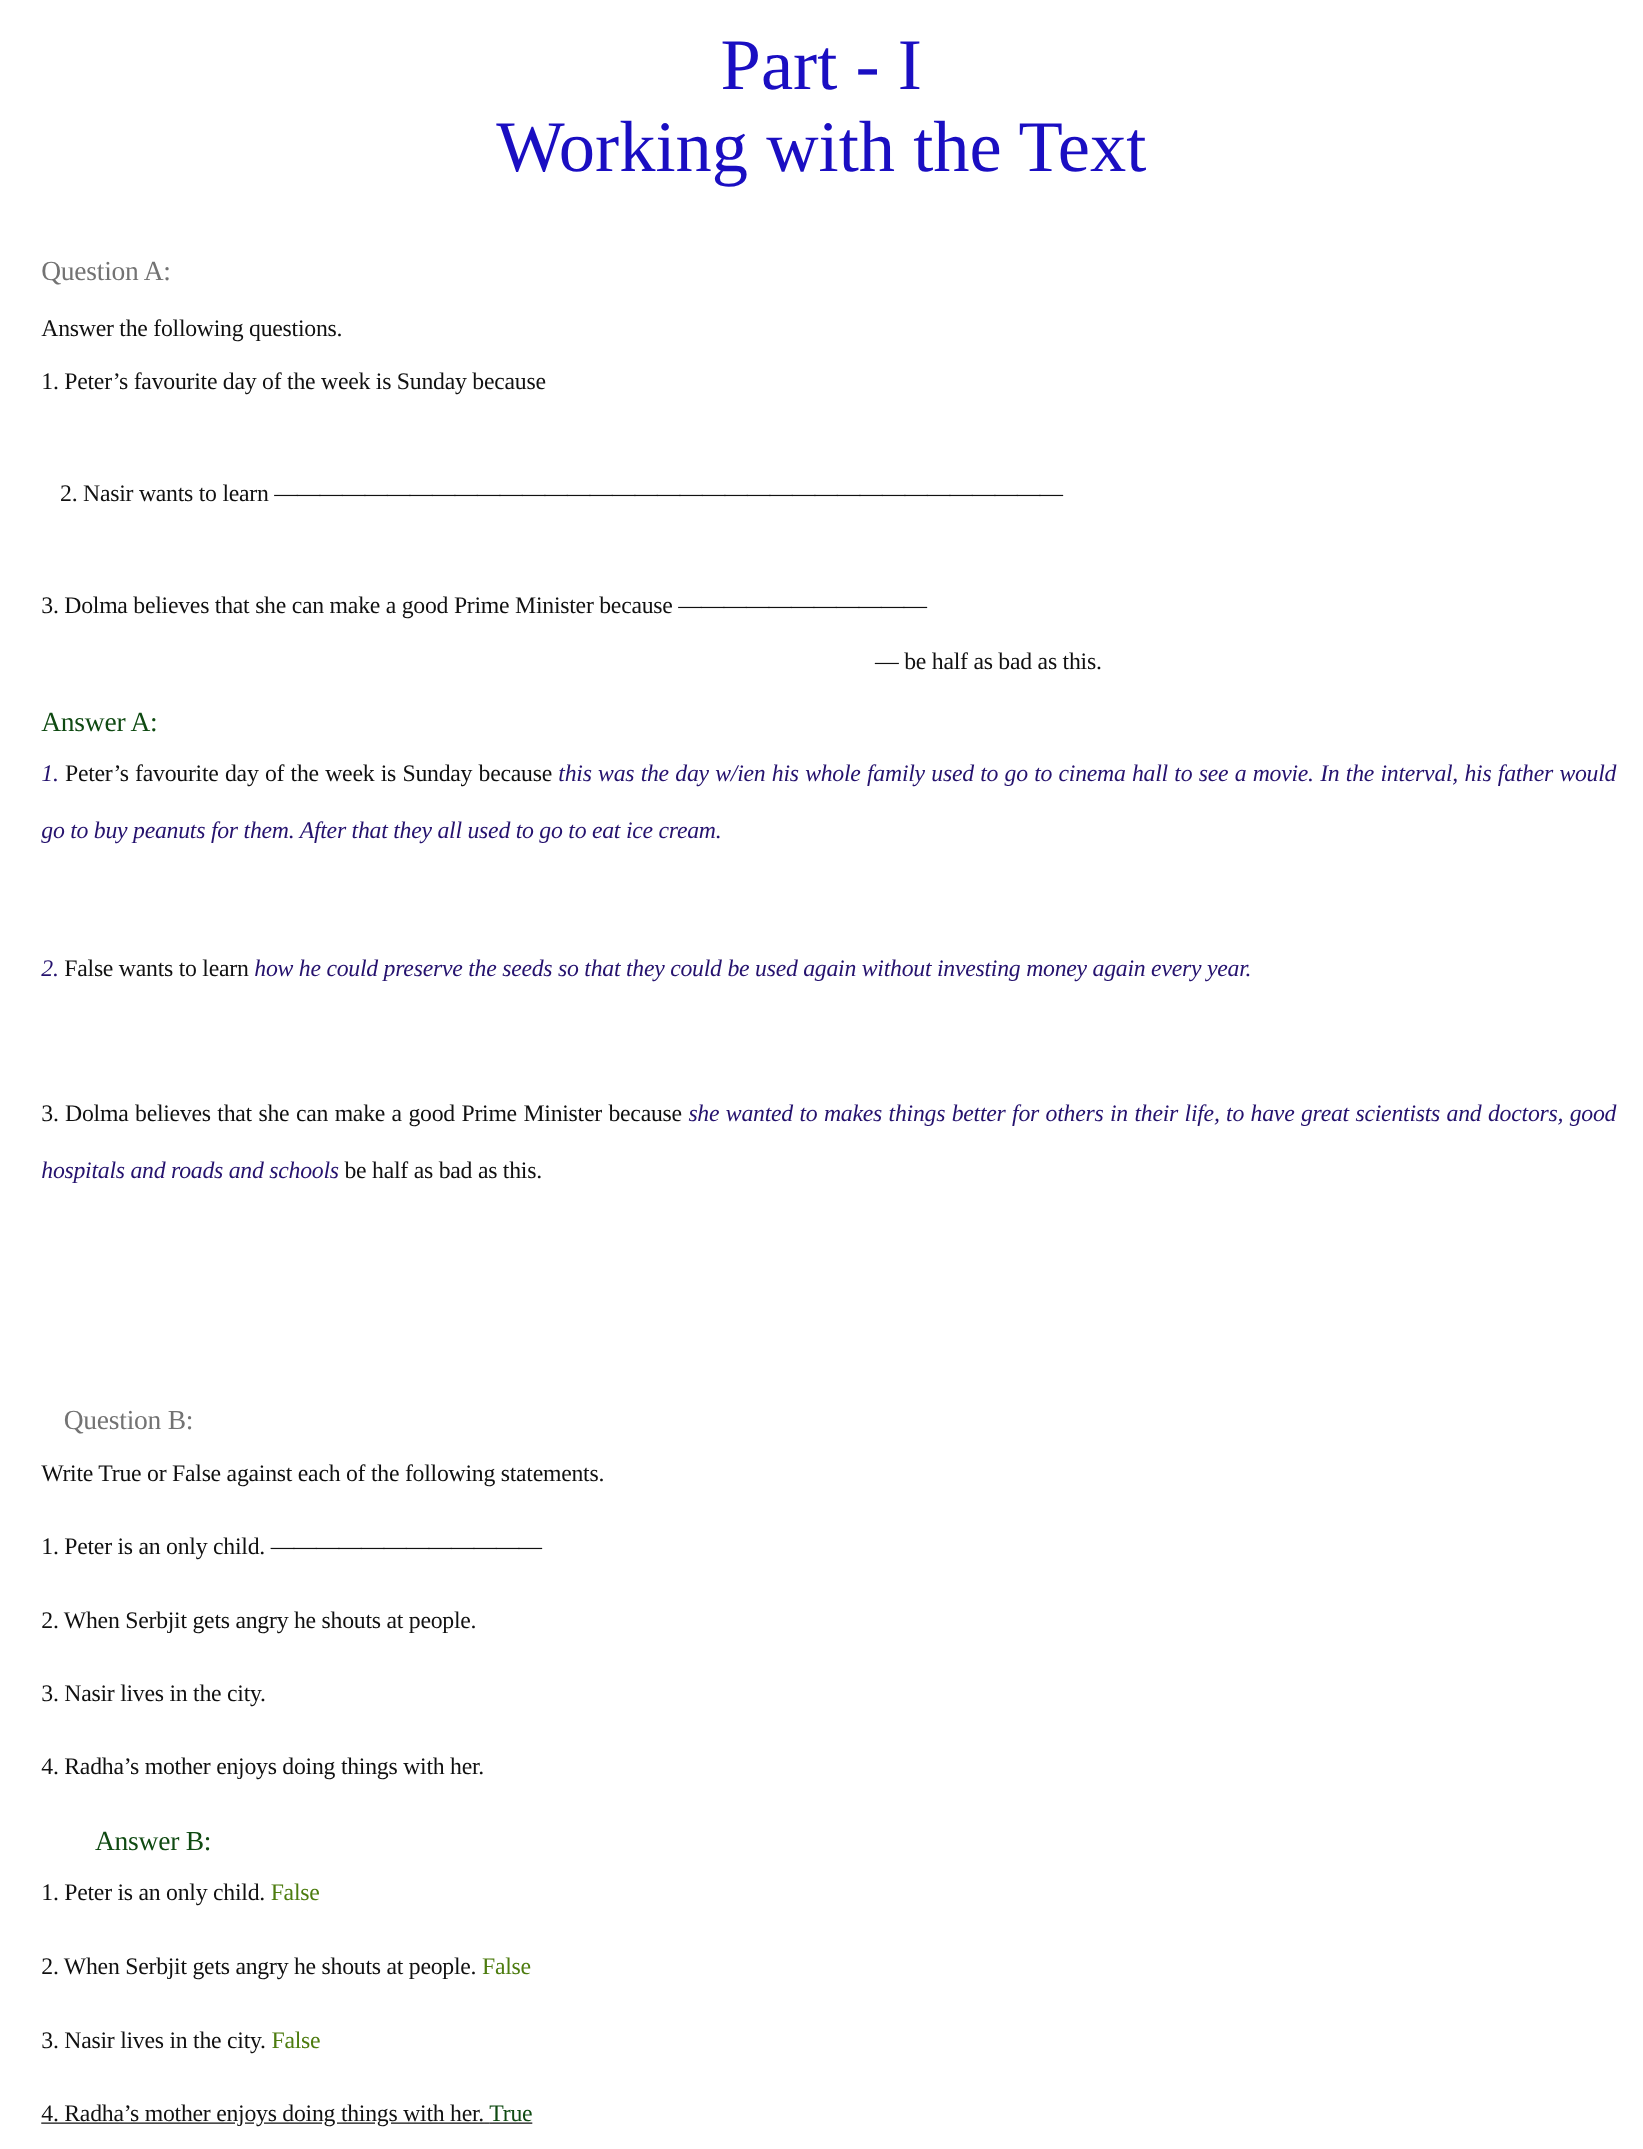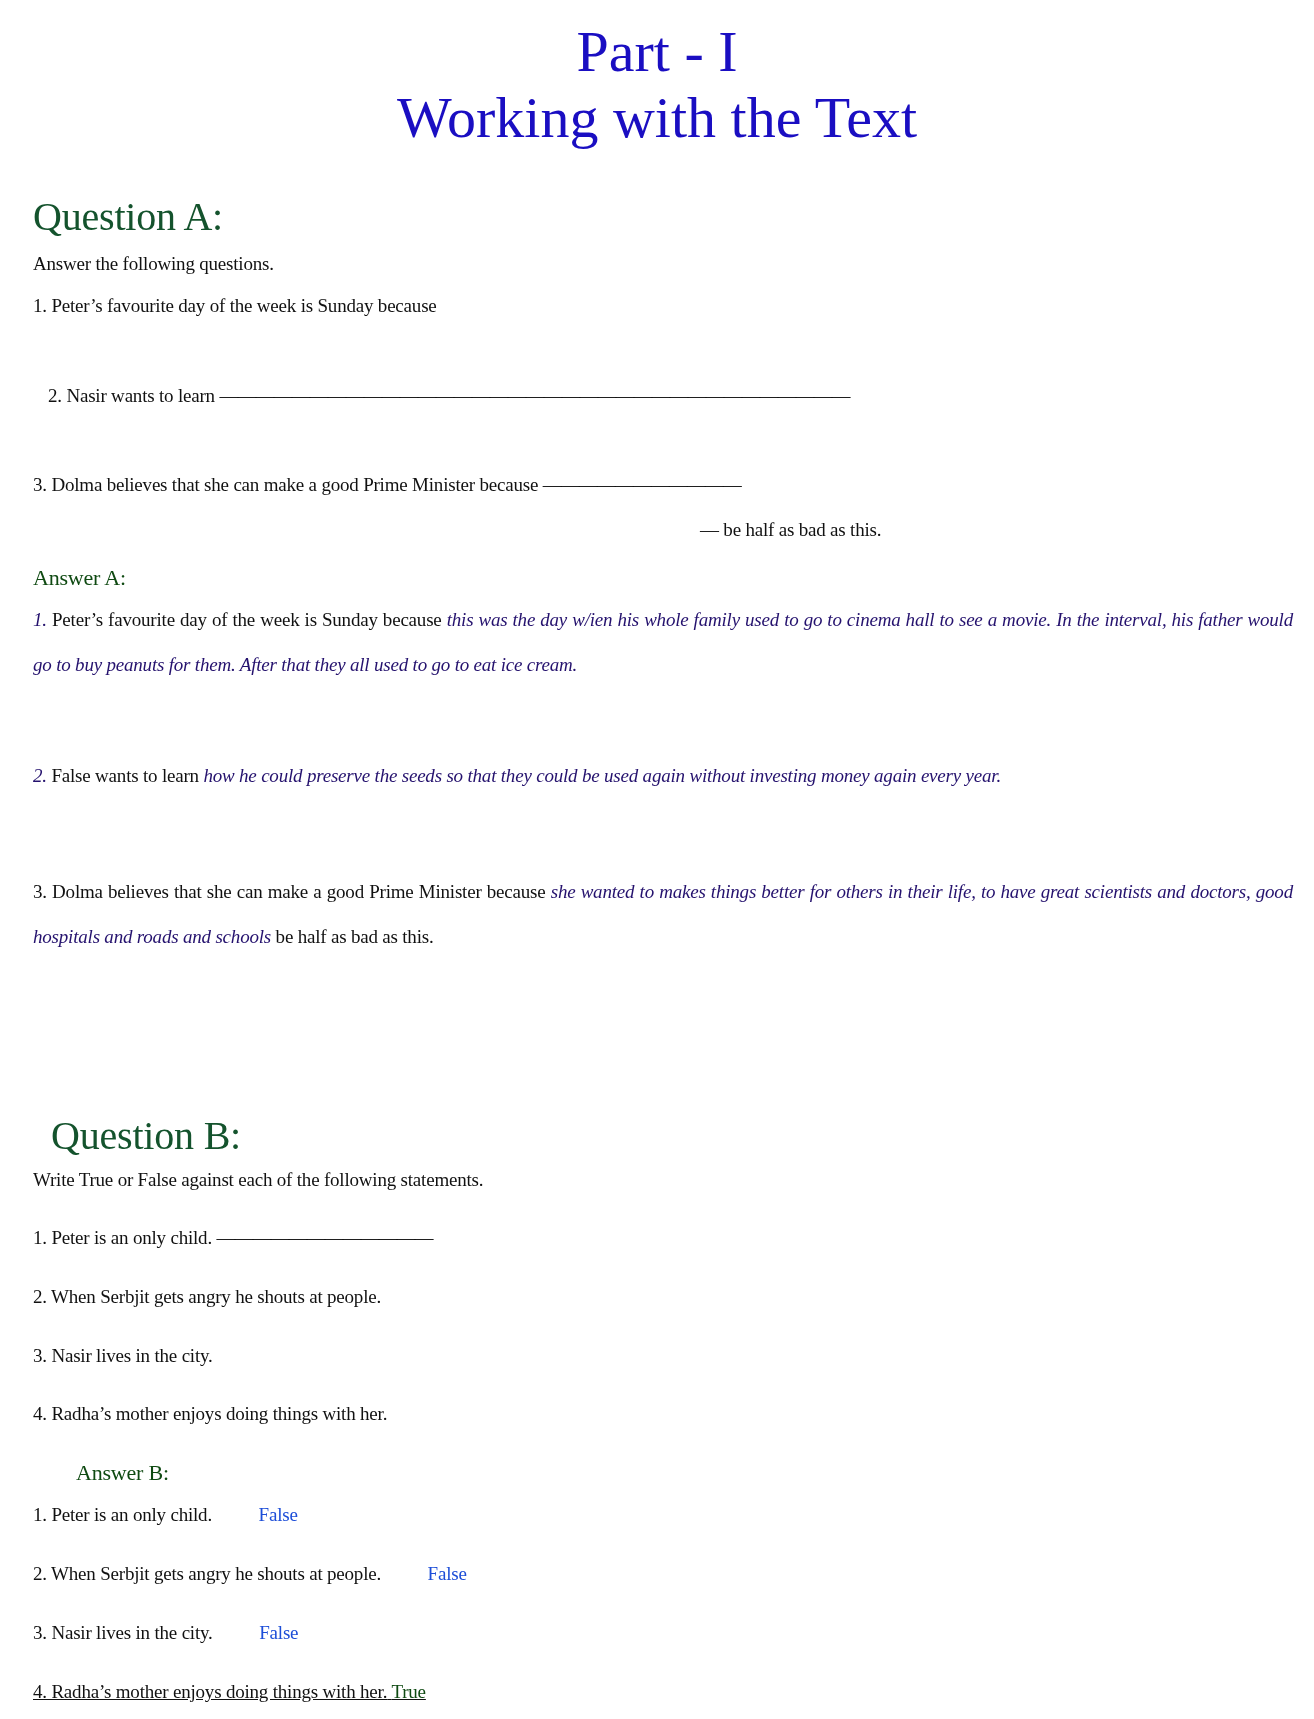--- a/index.html
+++ b/index.html
@@ -13,24 +13,24 @@
     color: #1a0ec2; font-family: "Liberation Serif", serif;
     font-size: 58px; line-height: 60px;
   }
   .t1 { top: 22px; }
   .t2 { top: 88px; }
   .line {
     position: absolute; left: 33px; font-size: 19px; line-height: 36px;
     white-space: nowrap; letter-spacing: -0.2px;
   }
   .wrap { white-space: normal; width: 1260px; line-height: 45px; text-align: justify; }
-  .heading-q { color: #14532d; font-size: 40px; }
+  .heading-q { color: #737373; font-size: 22px; }
   .heading-a { color: #0f4a12; font-size: 22px; }
   .ans { color: #25126e; font-style: italic; }
-  .red { color: #1d4ed8; margin-left: 42px; }
+  .red { color: #4d7c0f; }
   .green { color: #0f4a12; }
   .blank { letter-spacing: -1px; }
 </style>
 </head>
 <body>
 
 <div class="title t1">Part - I</div>
 <div class="title t2">Working with the Text</div>
 
 <div class="line heading-q" style="top:199px;">Question A:</div>

